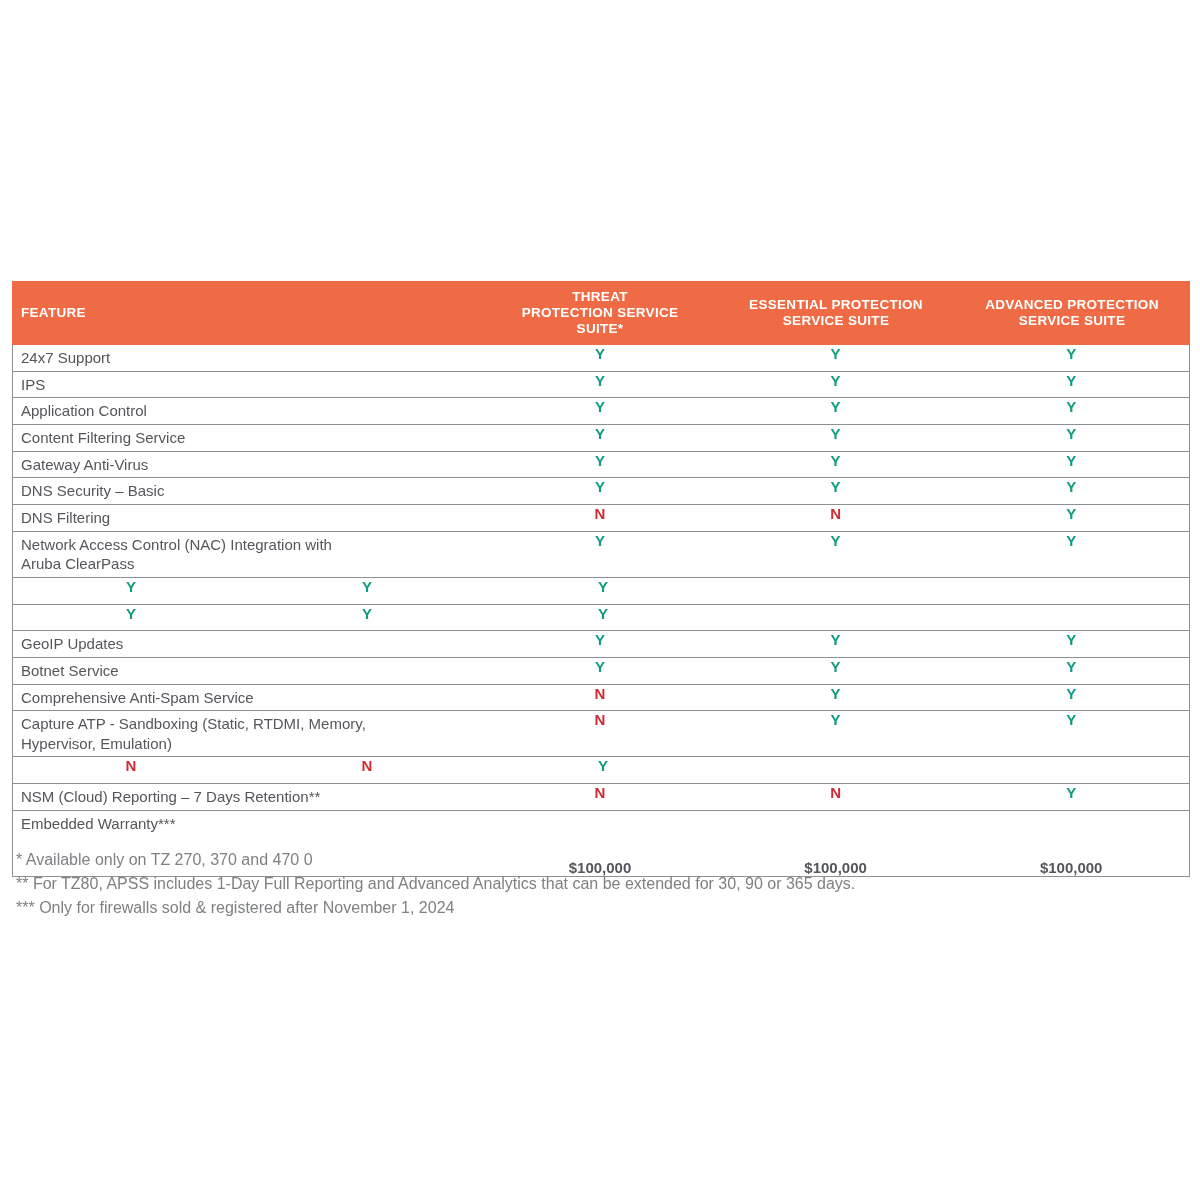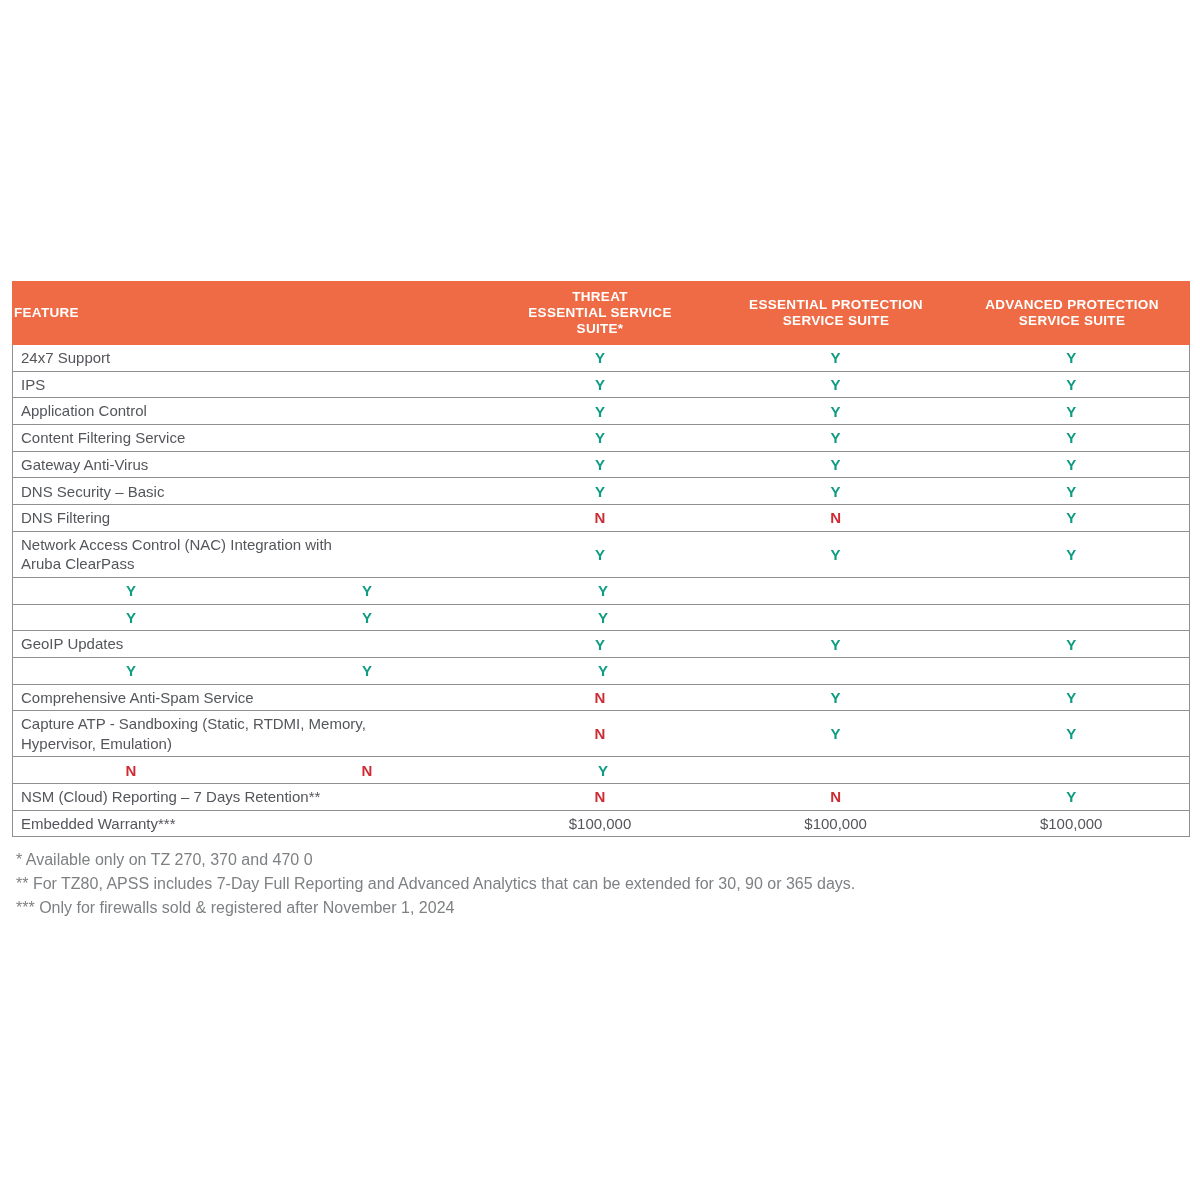--- a/index.html
+++ b/index.html
@@ -32,65 +32,64 @@
   }
   .t-header .hcell {
     color: #ffffff;
     font-weight: 700;
     font-size: 13.5px;
     letter-spacing: 0.3px;
     line-height: 16px;
     white-space: pre-line;
     text-align: center;
   }
-  .col-feature { width: 470px; padding-left: 2px; text-align: left !important; }
+  .col-feature { width: 470px; padding-left: 9px; text-align: left !important; }
   .col-val { width: 236px; }
   .t-body {
     border-left: 1px solid var(--border);
     border-right: 1px solid var(--border);
   }
   .t-row {
     display: flex;
-    align-items: center;
     min-height: 26.7px;
     border-bottom: 1px solid var(--border);
   }
   .t-row .feature {
     width: 470px;
     padding: 3px 0 3px 8px;
     font-size: 15px;
     line-height: 19.5px;
     color: var(--label);
     white-space: pre-line;
   }
   .t-row .vcell {
     width: 236px;
     text-align: center;
     font-size: 15px;
   }
   .val-y { color: var(--yes); font-weight: 600; }
   .val-n { color: var(--no); font-weight: 600; }
-  .val-other { color: var(--label); font-weight: 400; }
+  .val-other { color: var(--label); font-weight: 700; margin-top: 48px; }
   .footnotes {
     position: absolute;
     left: 16px;
     top: 848px;
     font-size: 16px;
     line-height: 24px;
     color: var(--footnote);
   }
 </style>
 </head>
 <body>
 
 <div class="doc-table">
   <div class="t-header">
     <div class="hcell col-feature">FEATURE</div>
     <div class="hcell col-val">THREAT
-ESSENTIAL SERVICE
+PROTECTION SERVICE
 SUITE*</div>
     <div class="hcell col-val">ESSENTIAL PROTECTION
 SERVICE SUITE</div>
     <div class="hcell col-val">ADVANCED PROTECTION
 SERVICE SUITE</div>
   </div>
   <div class="t-body">
   <div class="t-row">
     <div class="feature">24x7 Support</div>
     <div class="vcell val-y">Y</div>
@@ -161,20 +160,21 @@
   </div>
 
   <div class="t-row">
     <div class="feature">GeoIP Updates</div>
     <div class="vcell val-y">Y</div>
     <div class="vcell val-y">Y</div>
     <div class="vcell val-y">Y</div>
   </div>
 
   <div class="t-row">
+    <div class="feature">Botnet Service</div>
     <div class="vcell val-y">Y</div>
     <div class="vcell val-y">Y</div>
     <div class="vcell val-y">Y</div>
   </div>
 
   <div class="t-row">
     <div class="feature">Comprehensive Anti-Spam Service</div>
     <div class="vcell val-n">N</div>
     <div class="vcell val-y">Y</div>
     <div class="vcell val-y">Y</div>
@@ -205,15 +205,15 @@
     <div class="feature">Embedded Warranty***</div>
     <div class="vcell val-other">$100,000</div>
     <div class="vcell val-other">$100,000</div>
     <div class="vcell val-other">$100,000</div>
   </div>
 </div>
 </div>
 
 <div class="footnotes">
   <div>* Available only on TZ 270, 370 and 470 0</div>
-  <div>** For TZ80, APSS includes 7-Day Full Reporting and Advanced Analytics that can be extended for 30, 90 or 365 days.</div>
+  <div>** For TZ80, APSS includes 1-Day Full Reporting and Advanced Analytics that can be extended for 30, 90 or 365 days.</div>
   <div>*** Only for firewalls sold &amp; registered after November 1, 2024</div>
 </div>
 
 </body></html>

